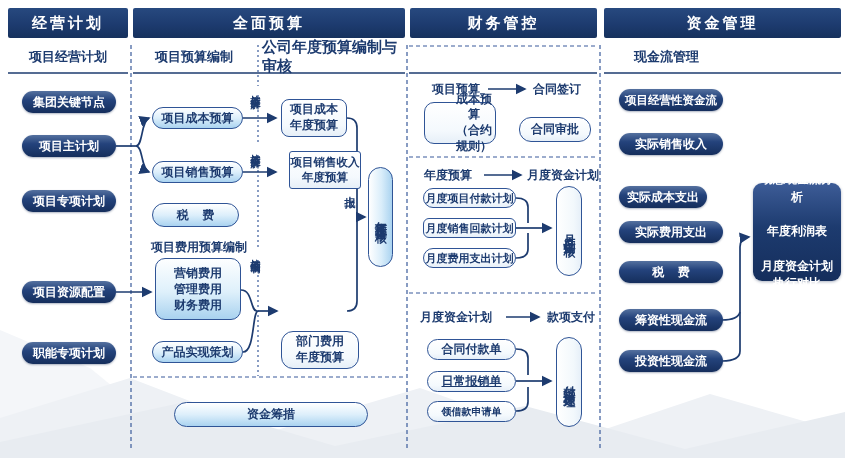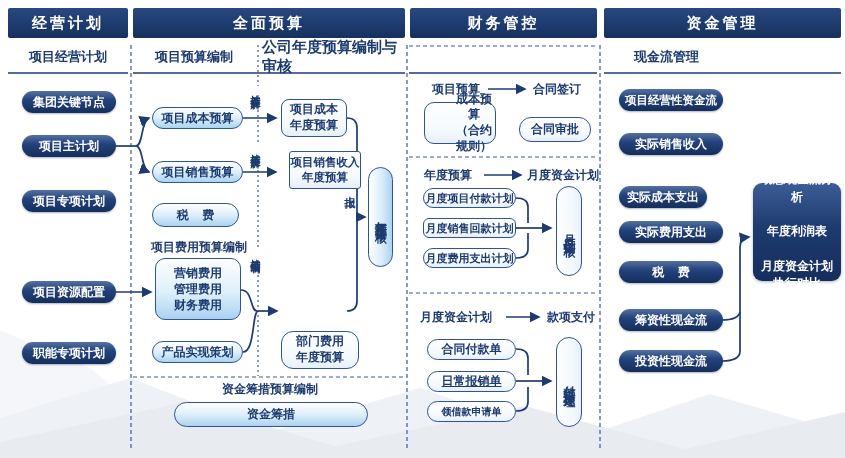--- a/index.html
+++ b/index.html
@@ -142,21 +142,20 @@
 年度预算</div>
   <div class="abs box-white" style="left:281px;top:292px;width:78px;height:38px;border-radius:12px;margin-top:39px;">部门费用
 年度预算</div>
   <div class="abs vbox light" style="left:368px;top:167px;width:25px;height:100px;">年度预算审核</div>
 
   <div class="abs vlabel" style="left:250px;top:86px;">按年度分解</div>
   <div class="abs vlabel" style="left:250px;top:145px;">按年度分解</div>
   <div class="abs vlabel" style="left:250px;top:250px;">按年度编制</div>
   <div class="abs vlabel" style="left:344px;top:186px;font-size:11px;background:transparent;">上报</div>
 
-  <div class="abs lbl center" style="left:190px;top:382px;width:160px;height:14px;">资金筹措预算编制</div>
   <div class="abs pill-light" style="left:174px;top:402px;width:194px;height:25px;">资金筹措</div>
 
   <div class="abs lbl" style="left:432px;top:82px;width:54px;height:14px;">项目预算</div>
   <div class="abs lbl" style="left:533px;top:82px;width:54px;height:14px;">合同签订</div>
   <div class="abs box-white" style="left:424px;top:102px;width:72px;height:42px;padding-left:28px;">成本预算
 （合约规则）</div>
   <div class="abs pill-white" style="left:519px;top:117px;width:72px;height:25px;font-size:12px;">合同审批</div>
 
   <div class="abs lbl" style="left:424px;top:168px;width:56px;height:14px;">年度预算</div>
   <div class="abs lbl" style="left:527px;top:168px;width:80px;height:14px;">月度资金计划</div>

